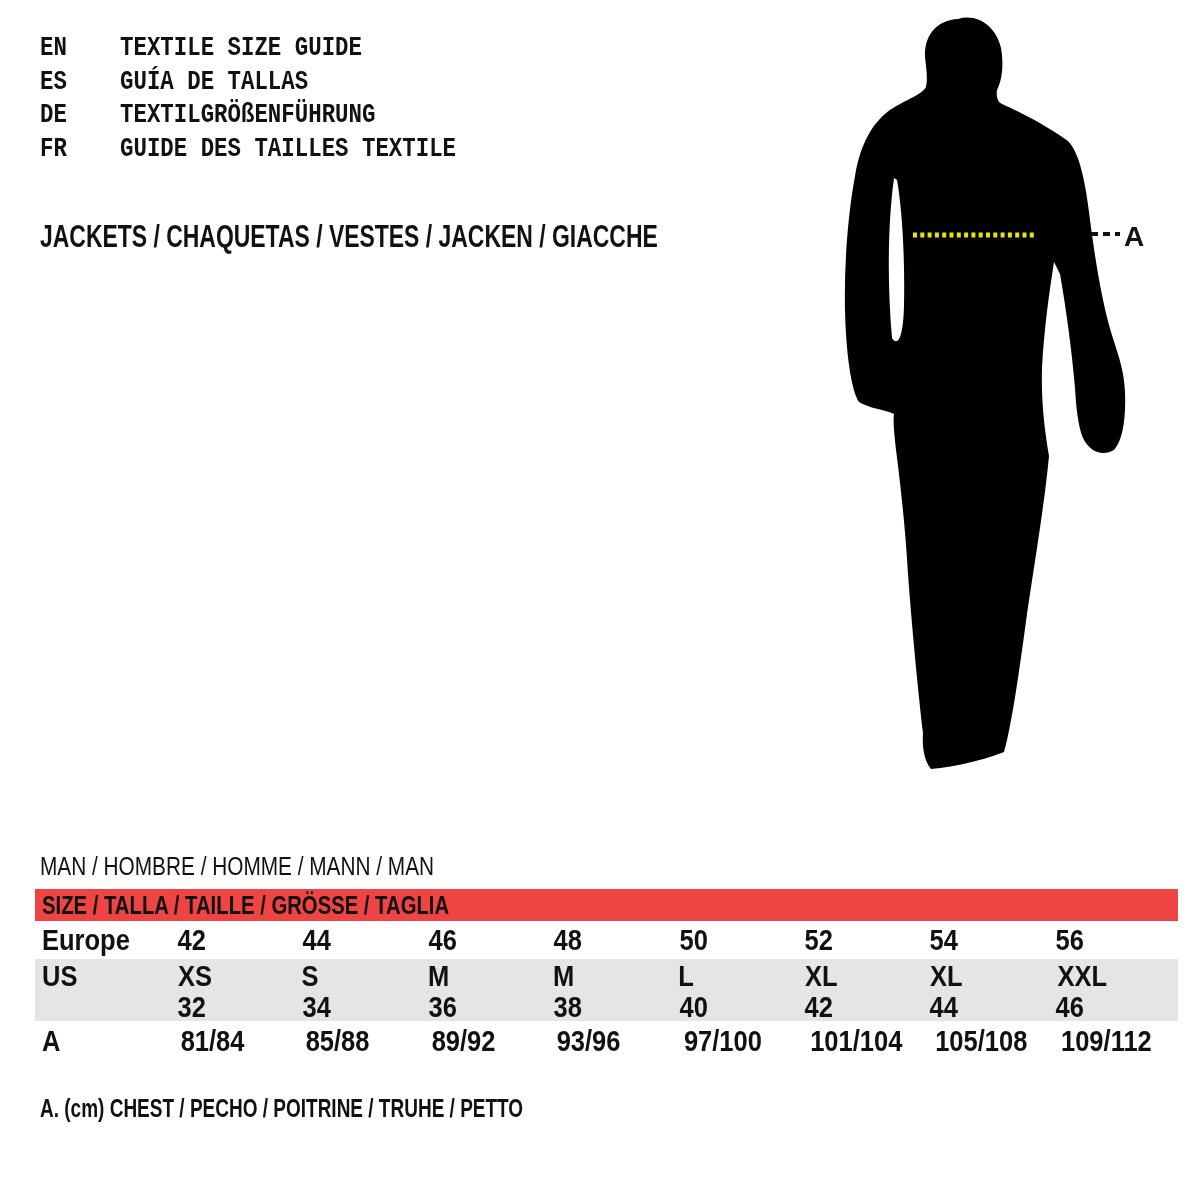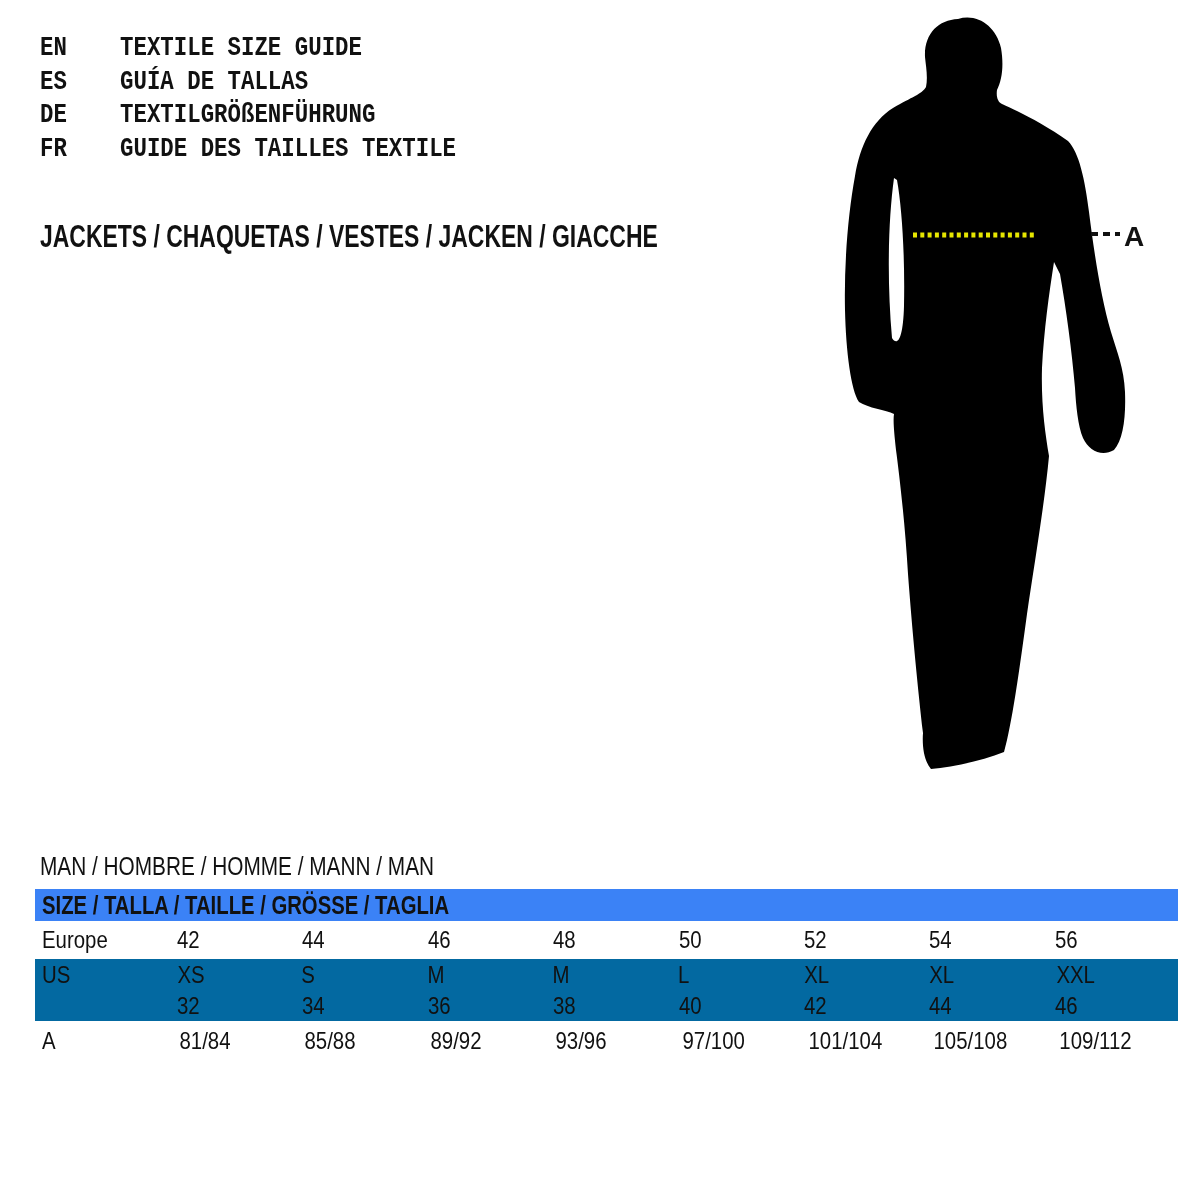--- a/index.html
+++ b/index.html
@@ -27,25 +27,25 @@
 
   
   .figure-wrap { position: absolute; left: 830px; top: 0; width: 340px; height: 800px; }
 
   
   .section-title { position: absolute; left: 40px; top: 840px; font-size: 26px; font-weight: 400; line-height: 32px; margin-top: 10px; }
 
   
   .size-table { position: absolute; left: 35px; top: 889px; width: 1143px; }
   .st-header {
-    height: 32px; line-height: 32px; background: #3b82f6;
+    height: 32px; line-height: 32px; background: #ef4444;
     font-size: 26px; font-weight: 700; padding-left: 7px; box-sizing: border-box;
   }
-  .st-row { display: grid; grid-template-columns: 140px repeat(8, 1fr); align-items: center; font-size: 24px; font-weight: 400; }
-  .st-row.band { background: #0369a1; }
+  .st-row { display: grid; grid-template-columns: 140px repeat(8, 1fr); align-items: center; font-size: 30px; font-weight: 700; }
+  .st-row.band { background: #e5e5e5; }
   .st-row .lbl { padding-left: 7px; text-align: left; }
   .st-row .val { }
   .h38 { height: 38px; }
   .h31 { height: 31px; }
   .h40 { height: 40px; }
 
   
   .footnote { position: absolute; left: 40px; top: 1092px; font-size: 25px; font-weight: 700; line-height: 32px; }
   .footnote .cnd { transform: scaleX(0.76); }
 </style>
@@ -173,14 +173,17 @@
       <span class="val"><span class="cnd-c">85/88</span></span>
       <span class="val"><span class="cnd-c">89/92</span></span>
       <span class="val"><span class="cnd-c">93/96</span></span>
       <span class="val"><span class="cnd-c">97/100</span></span>
       <span class="val"><span class="cnd-c">101/104</span></span>
       <span class="val"><span class="cnd-c">105/108</span></span>
       <span class="val"><span class="cnd-c">109/112</span></span>
     </div>
   </div>
 
+  <div class="footnote">
+    <span class="cnd">A. (cm) CHEST / PECHO / POITRINE / TRUHE / PETTO</span>
+  </div>
 
 </div>
 
 </body></html>

